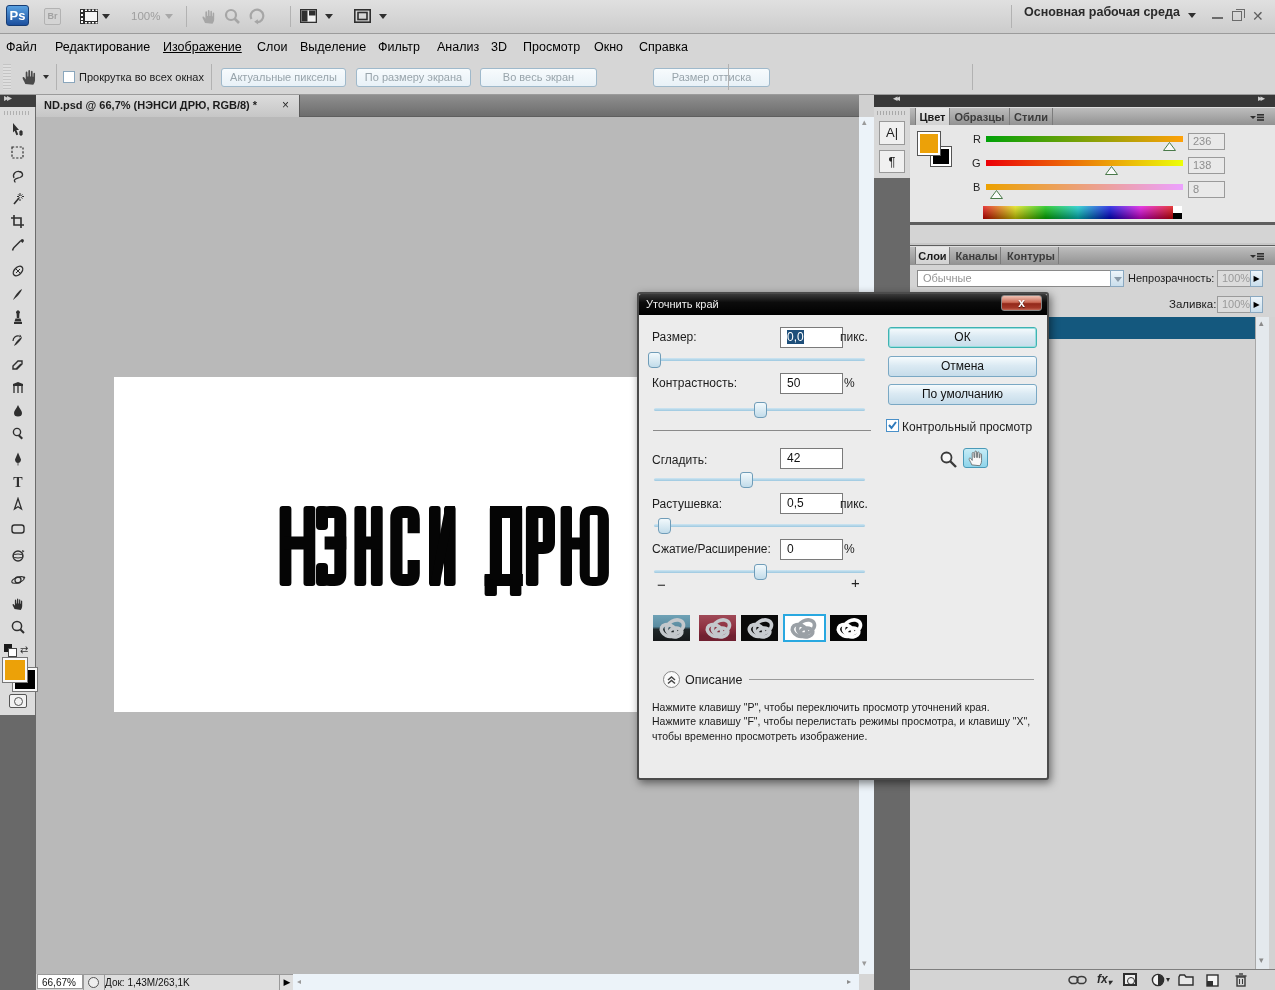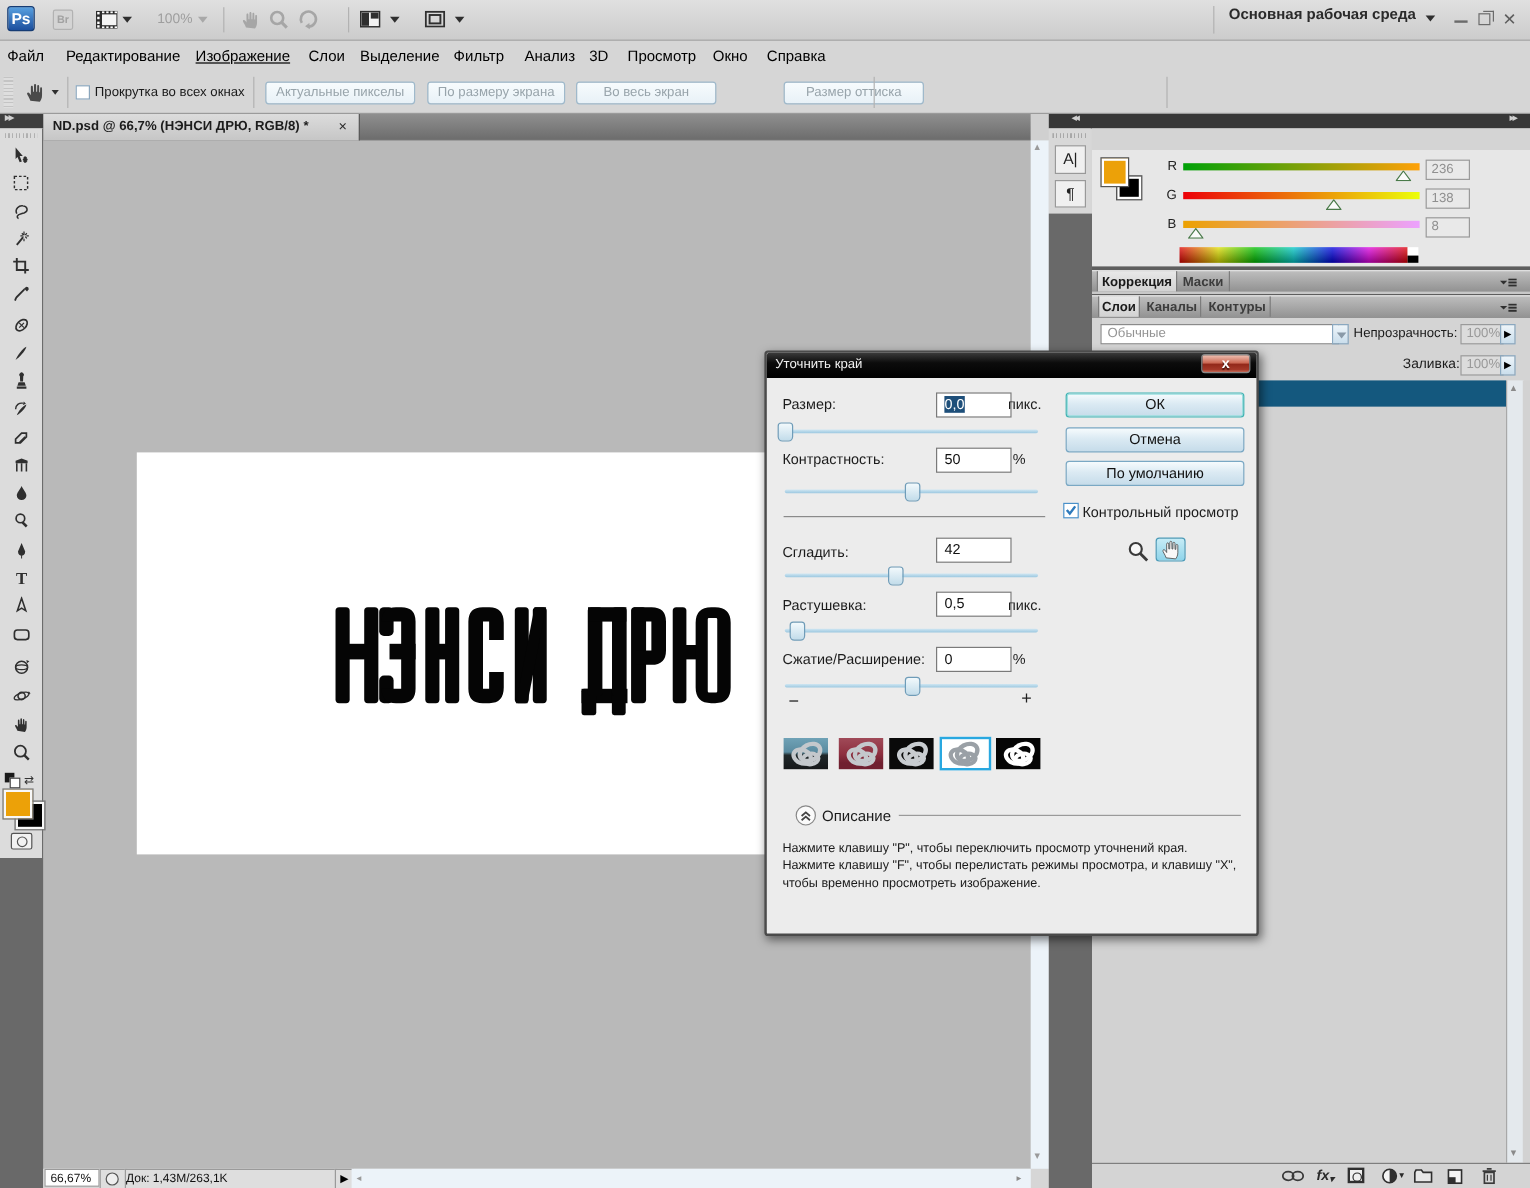--- a/index.html
+++ b/index.html
@@ -371,20 +371,31 @@
   <div class="abs" style="left:3px;top:4px;width:28px;height:4px;background:repeating-linear-gradient(90deg,#a8a8a8 0 1px,#d8d8d8 1px 3px);"></div>
   <div class="abs" style="left:5px;top:14px;width:24px;height:22px;background:#f0f0f0;border:1px solid #999;
    font-size:13px;color:#222;text-align:center;line-height:22px;">A|</div>
   <div class="abs" style="left:5px;top:43px;width:24px;height:21px;background:#f0f0f0;border:1px solid #999;
    font-size:13px;color:#222;text-align:center;line-height:21px;">¶</div>
 </div>
 <div class="abs" id="darkmid" style="left:874px;top:178px;width:36px;height:812px;background:#696969;"></div>
 
 <div class="abs" id="dock" style="left:910px;top:107px;width:365px;height:883px;background:#d4d4d4;">
 
+  <div class="tabrow" style="top:0;">
+    <div class="ptab act" style="left:5px;width:35px;">Цвет</div>
+    <div class="ptab" style="left:40px;width:60px;">Образцы</div>
+    <div class="ptab" style="left:100px;width:43px;">Стили</div>
+    <svg class="pmenu" width="14" height="8">
+        <polygon points="0,2 6,2 3,5" fill="#2f2f2f"></polygon>
+        <rect x="7" y="0" width="7" height="1.6" fill="#2f2f2f"></rect>
+        <rect x="7" y="2.6" width="7" height="1.6" fill="#2f2f2f"></rect>
+        <rect x="7" y="5.2" width="7" height="1.6" fill="#2f2f2f"></rect>
+      </svg>
+  </div>
   <div class="abs" id="colorbody" style="left:0;top:18px;width:365px;height:97px;background:#e7e7e7;border-bottom:3px solid #5e5e5e;">
 
     <div class="abs" style="left:21px;top:22px;width:16px;height:15px;background:#000;border:2px solid #fff;outline:1px solid #555;"></div>
     <div class="abs" style="left:8px;top:7px;width:18px;height:19px;background:#eca108;border:2px solid #fff;outline:1px solid #555;"></div>
 
     <div class="abs" style="left:63px;top:8px;font-size:11px;color:#222;">R</div>
     <div class="abs" style="left:76px;top:11px;width:197px;height:6px;background:linear-gradient(90deg,rgb(0,161,8),rgb(255,161,8));"></div>
     <svg class="abs" style="left:253px;top:17px;" width="13" height="9">
         <polygon points="6.5,0.5 12.5,8.5 0.5,8.5" fill="#fafafa" stroke="#4a7a4a" stroke-width="1"></polygon>
       </svg>
@@ -404,30 +415,20 @@
       </svg>
     <div class="valbox" style="left:278px;top:56px;width:31px;height:15px;line-height:15px;padding-left:4px;">8</div>
 
     <div class="abs" style="left:73px;top:81px;width:190px;height:13px;
      background:linear-gradient(rgba(255,255,255,0.25),rgba(0,0,0,0.35)),
      linear-gradient(90deg,#e00000,#e0e000 17%,#00c000 33%,#00c8c8 50%,#0000e0 67%,#e000e0 83%,#e00000);"></div>
     <div class="abs" style="left:263px;top:81px;width:9px;height:7px;background:#fff;"></div>
     <div class="abs" style="left:263px;top:88px;width:9px;height:6px;background:#000;"></div>
   </div>
 
-  <div class="tabrow" style="top:118px;">
-    <div class="ptab act" style="left:4px;width:67px;">Коррекция</div>
-    <div class="ptab" style="left:71px;width:44px;">Маски</div>
-    <svg class="pmenu" width="14" height="8">
-        <polygon points="0,2 6,2 3,5" fill="#2f2f2f"></polygon>
-        <rect x="7" y="0" width="7" height="1.6" fill="#2f2f2f"></rect>
-        <rect x="7" y="2.6" width="7" height="1.6" fill="#2f2f2f"></rect>
-        <rect x="7" y="5.2" width="7" height="1.6" fill="#2f2f2f"></rect>
-      </svg>
-  </div>
   <div class="abs" style="left:0;top:136px;width:365px;height:2px;background:#c8c8c8;border-bottom:1px solid #5e5e5e;"></div>
 
   <div class="tabrow" style="top:139px;height:19px;">
     <div class="ptab act" style="left:5px;width:35px;">Слои</div>
     <div class="ptab" style="left:43px;width:48px;">Каналы</div>
     <div class="ptab" style="left:94px;width:55px;">Контуры</div>
     <svg class="pmenu" width="14" height="8">
         <polygon points="0,2 6,2 3,5" fill="#2f2f2f"></polygon>
         <rect x="7" y="0" width="7" height="1.6" fill="#2f2f2f"></rect>
         <rect x="7" y="2.6" width="7" height="1.6" fill="#2f2f2f"></rect>

